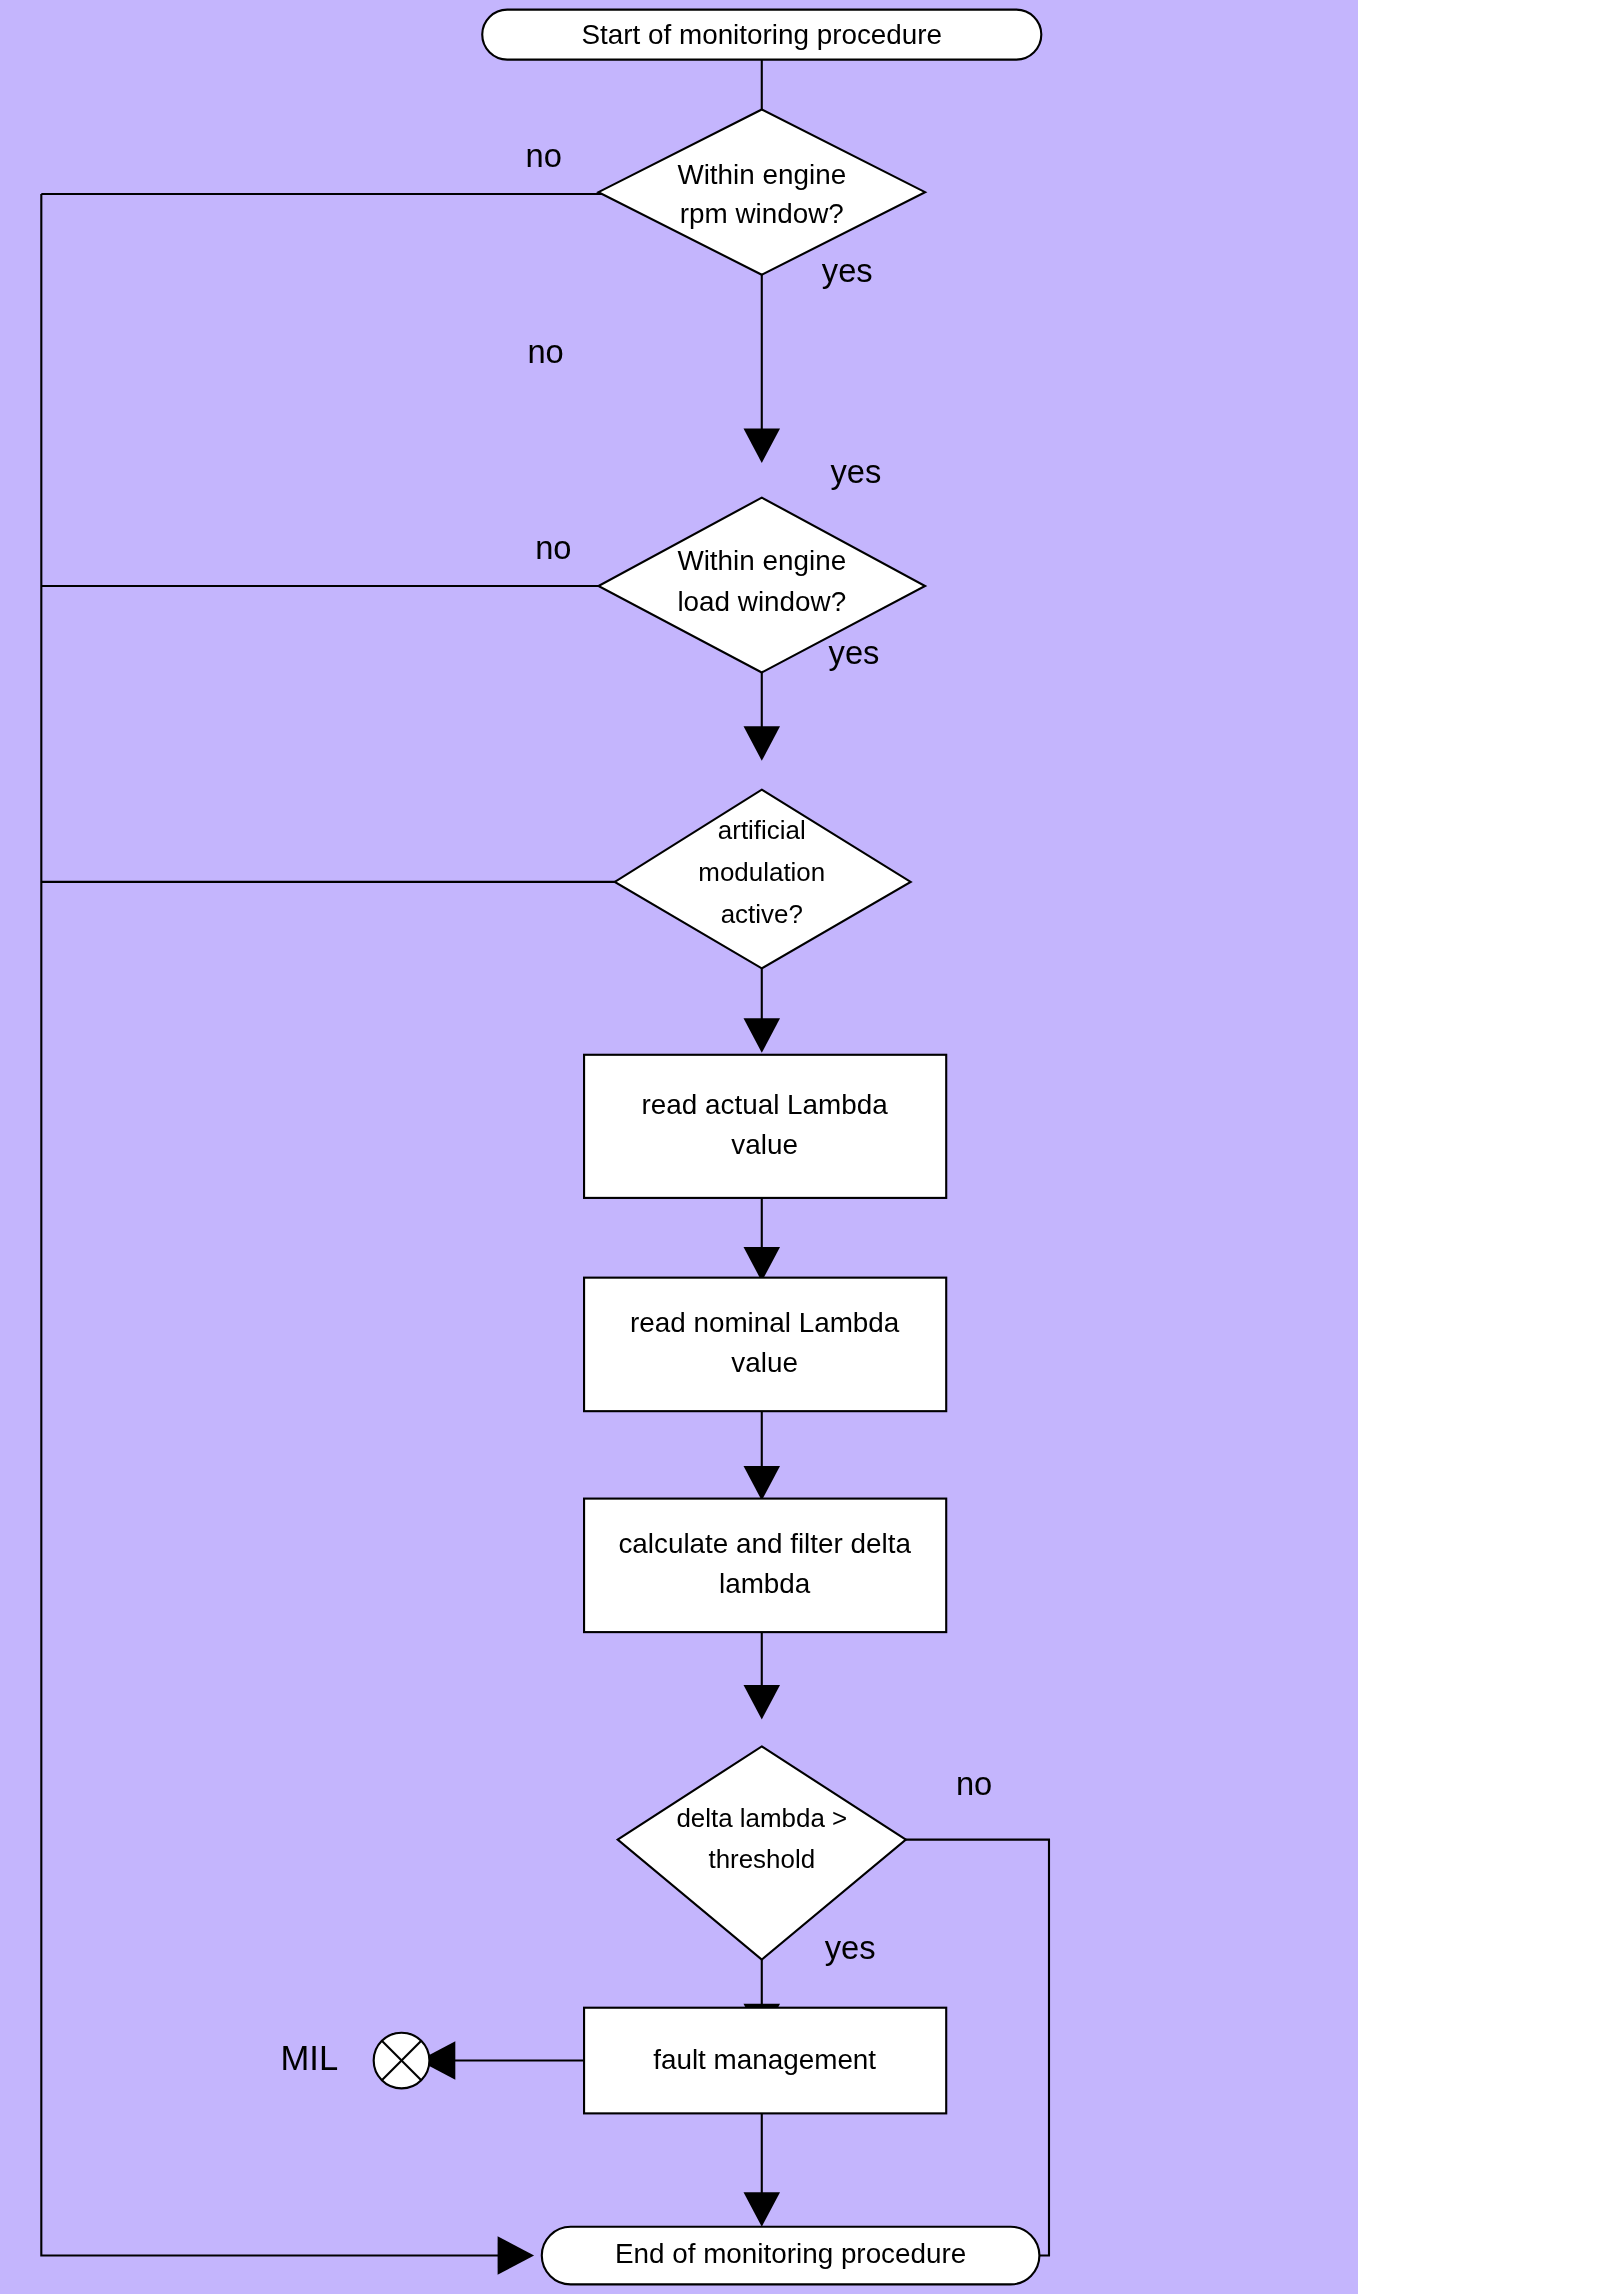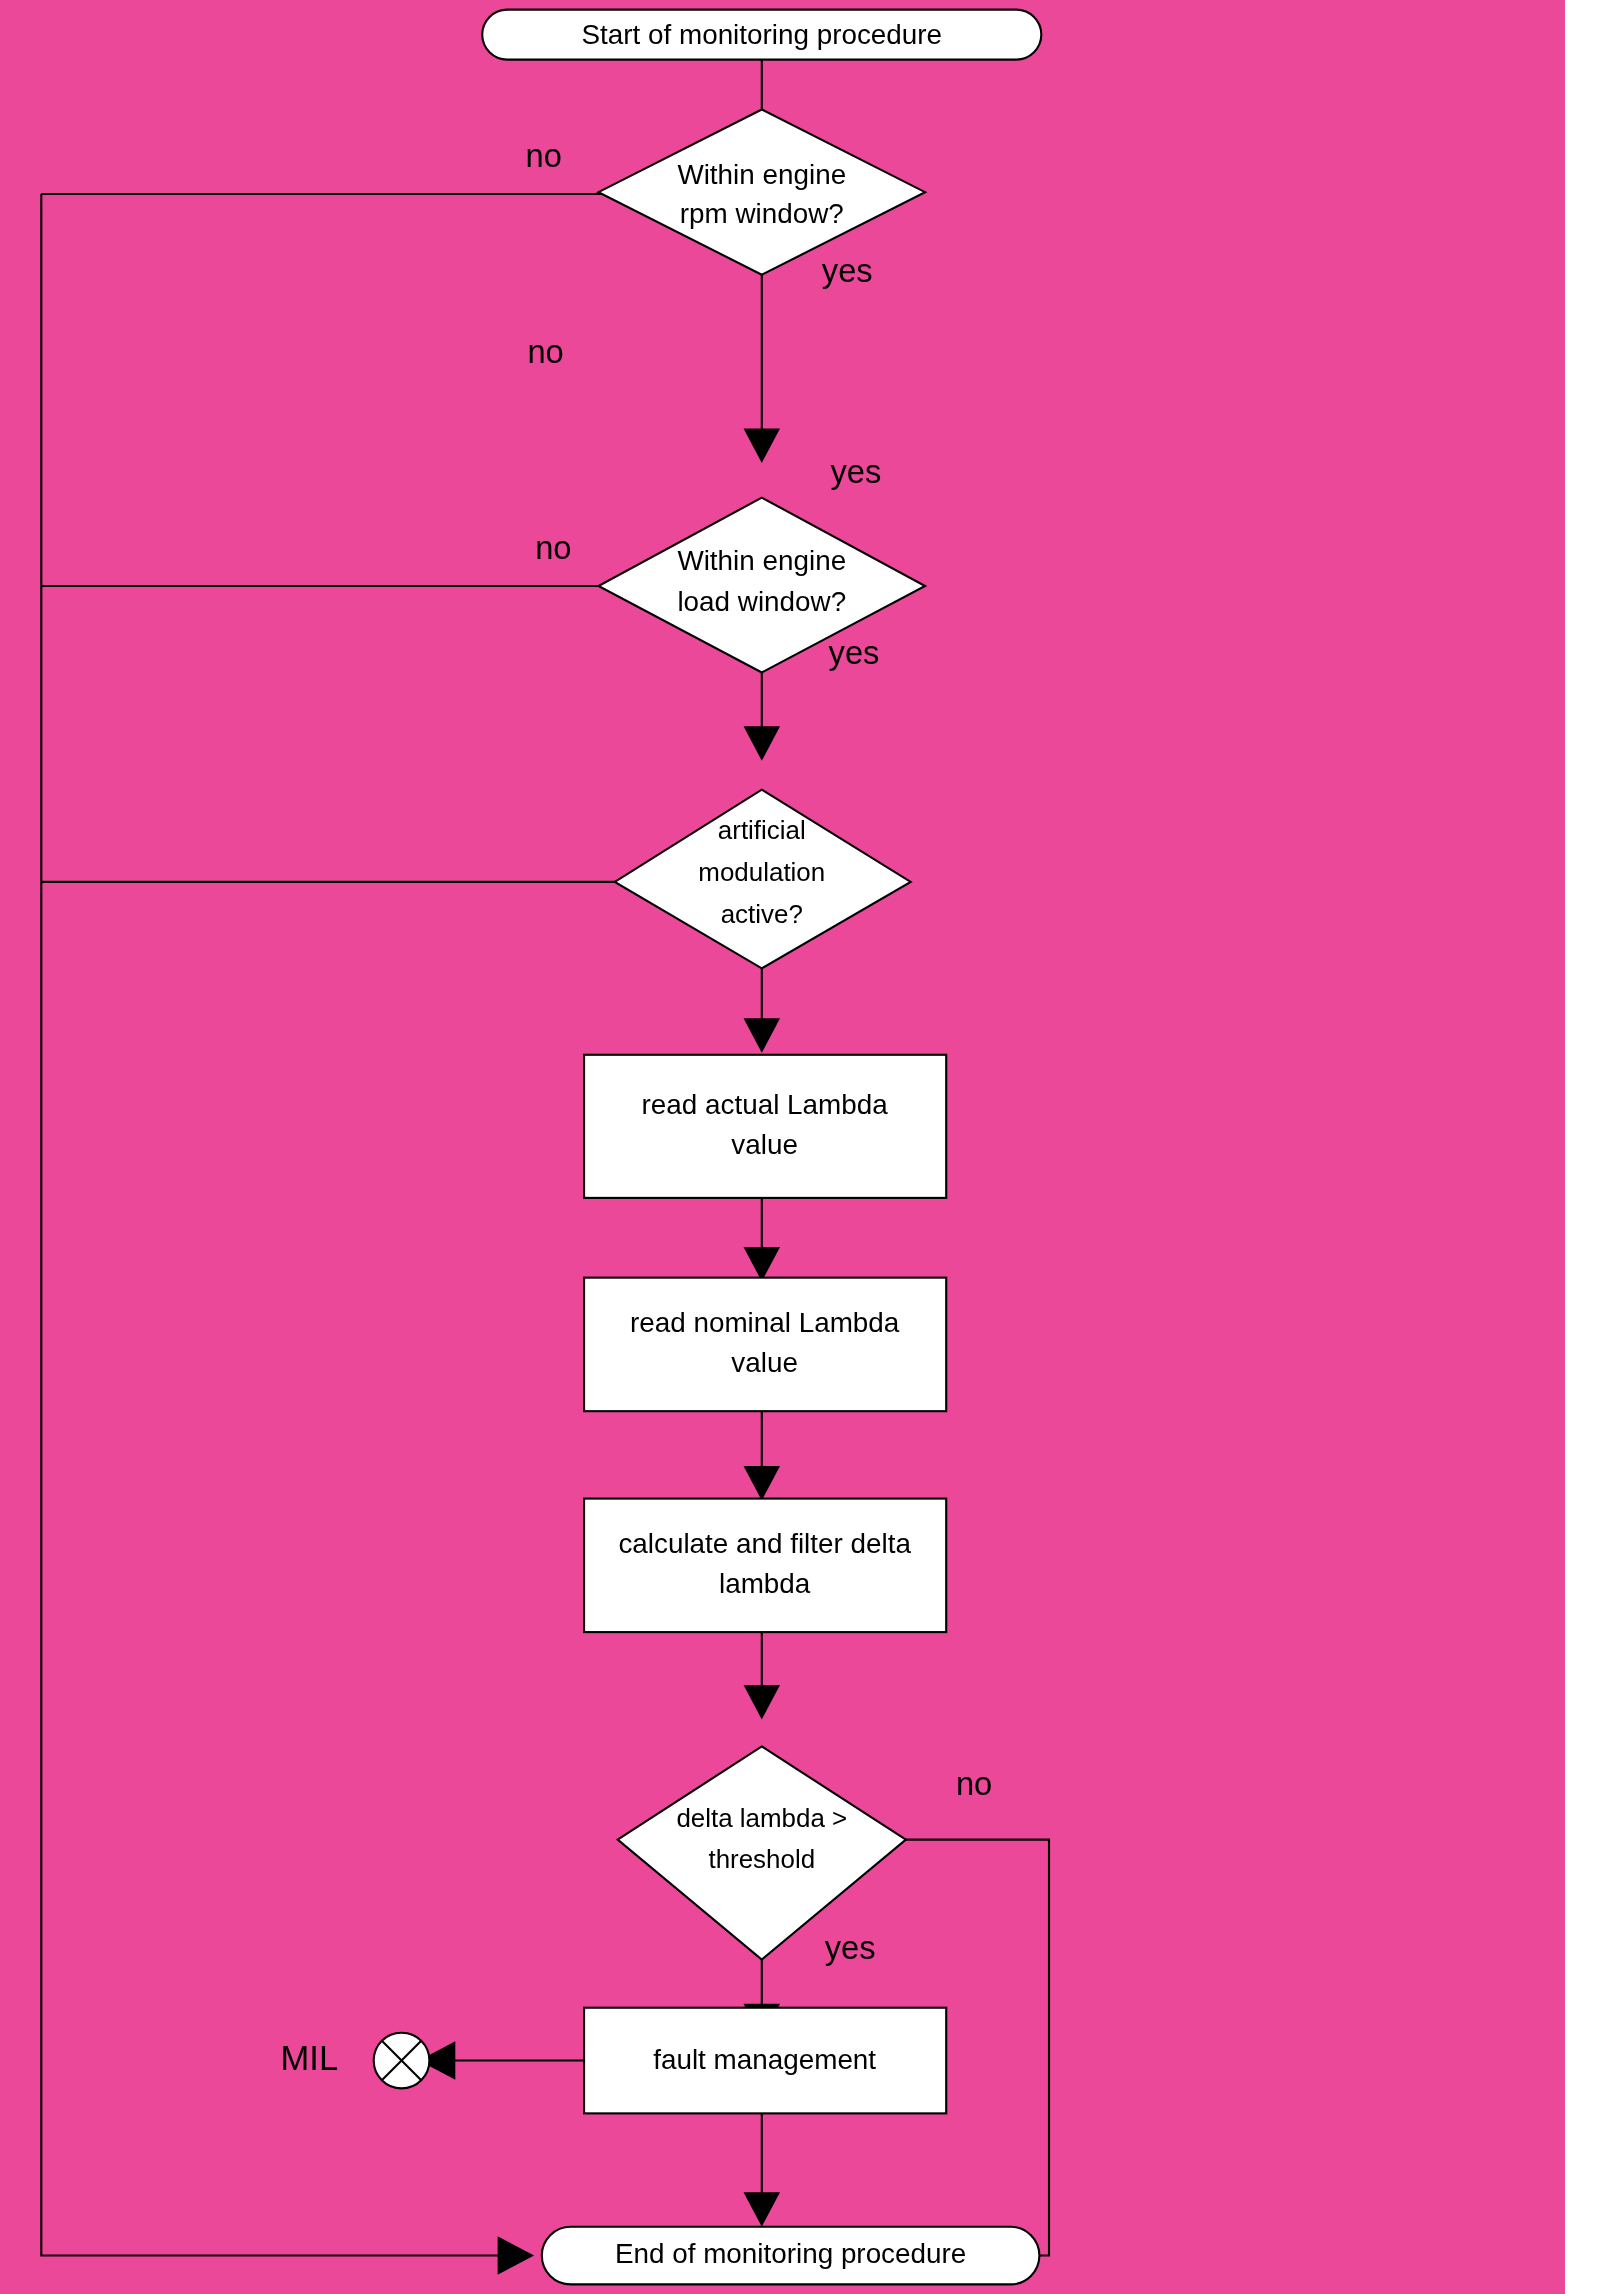--- a/index.html
+++ b/index.html
@@ -8,23 +8,23 @@
     background: #ffffff;
   }
   body {
     width: 1610px;
     height: 2294px;
     font-family: "Liberation Sans", sans-serif;
     overflow: hidden;
   }
   #flowchart-root {
     position: relative;
-    width: 1565px;
+    width: 1358px;
     height: 2294px;
-    background: #ec4899;
+    background: #c4b5fd;
   }
   svg.diagram {
     display: block;
     width: 1610px;
     height: 2294px;
   }
   .node-outline {
     fill: #ffffff;
     stroke: #000000;
     stroke-width: 2.2;

